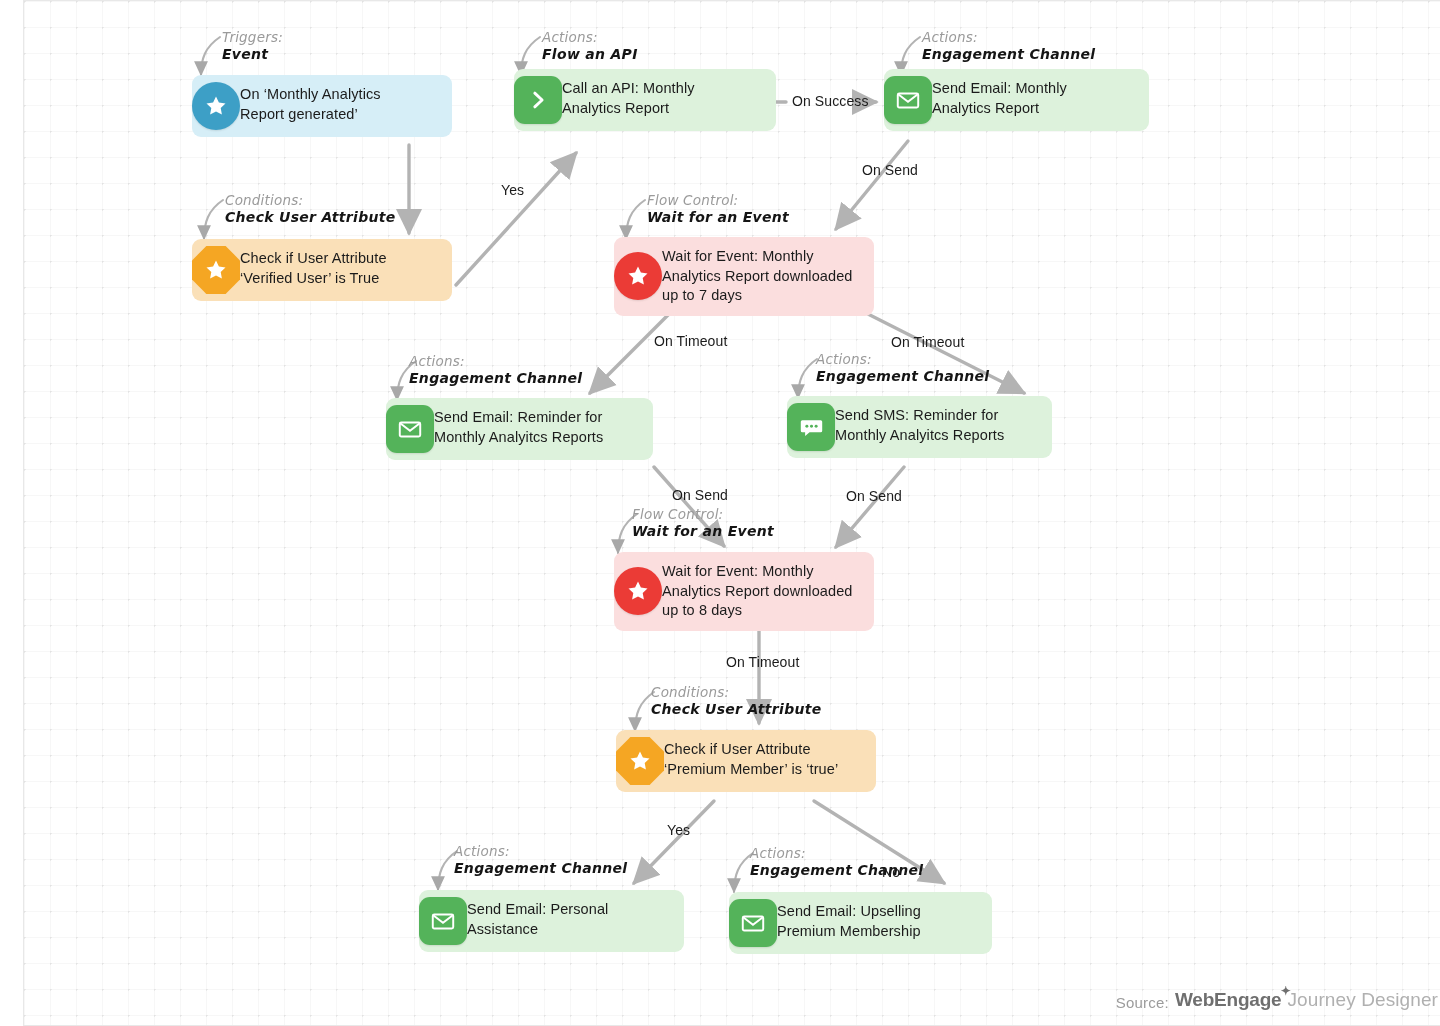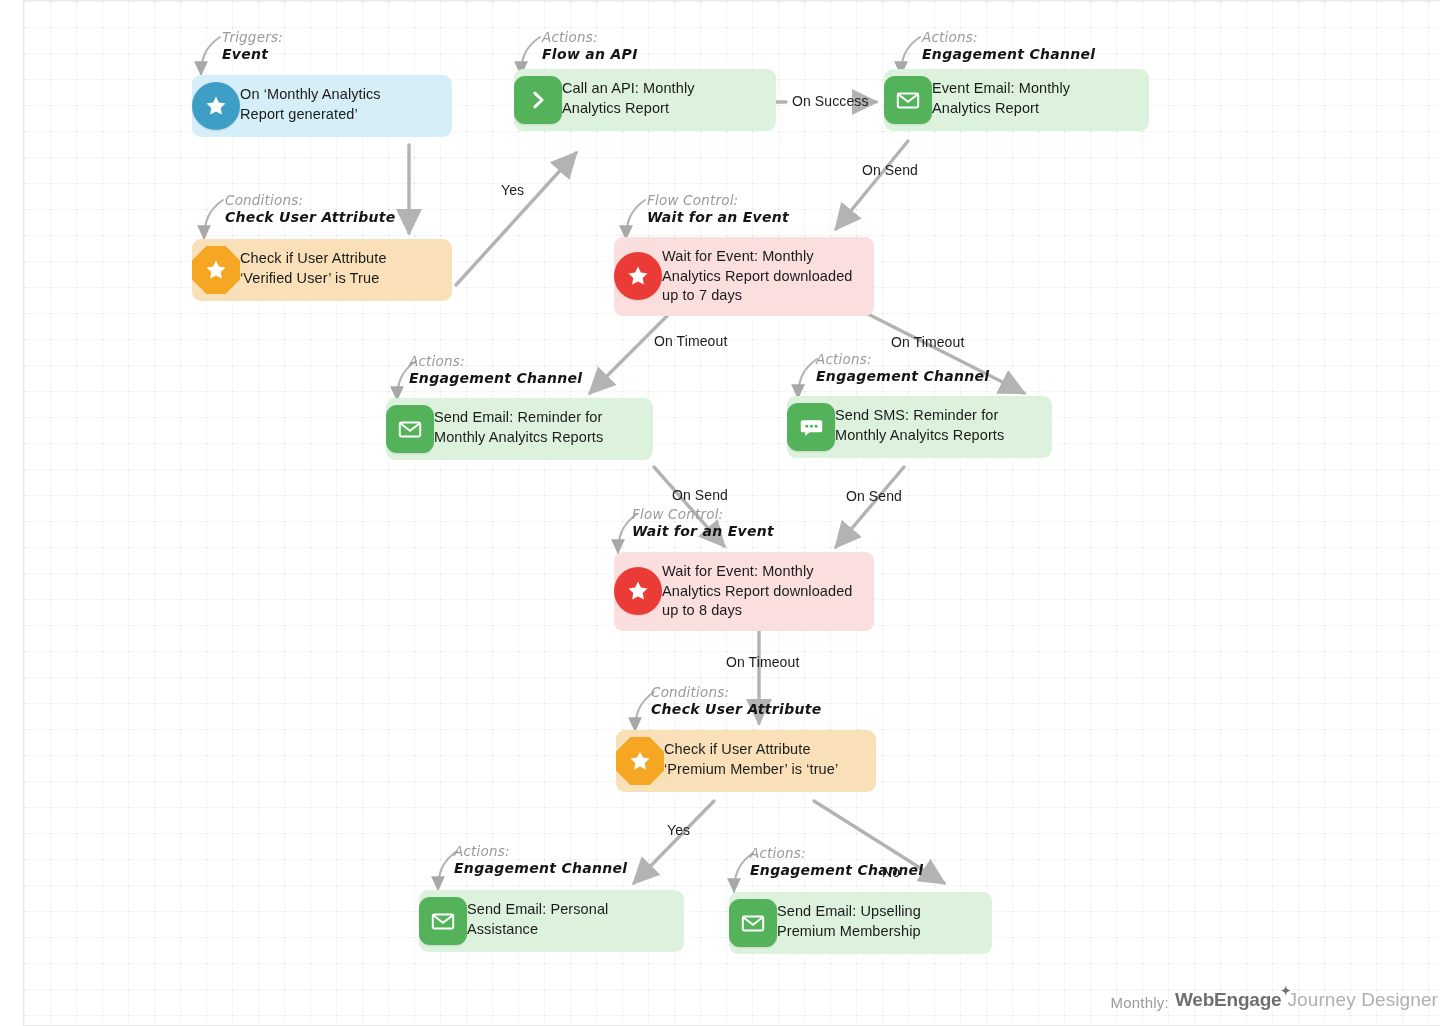--- a/index.html
+++ b/index.html
@@ -210,21 +210,21 @@
     </div>
     <div class="badge square">
       <svg width="22" height="22" viewBox="0 0 24 24" aria-hidden="true">
         <path d="M8.5 4.5 L16.5 12 L8.5 19.5" fill="none" stroke="#ffffff" stroke-width="3.1" stroke-linecap="round" stroke-linejoin="round"></path>
       </svg>
     </div>
   </div>
 
   <div class="node t-action" style="left:860px;top:68px;width:265px;">
     <div class="card" style="width:100%;">
-      <div class="label">Event Email: Monthly
+      <div class="label">Send Email: Monthly
 Analytics Report</div>
     </div>
     <div class="badge square">
       <svg width="26" height="26" viewBox="0 0 28 28" aria-hidden="true">
         <rect x="3" y="7" width="22" height="15" rx="1.6" fill="none" stroke="#fff" stroke-width="2.1"></rect>
         <path d="M3.8 8 L14 16 L24.2 8" fill="none" stroke="#fff" stroke-width="2.1" stroke-linecap="round"></path>
       </svg>
     </div>
   </div>
 
@@ -337,21 +337,21 @@
   <div class="elabel" style="left:838px;top:161px;">On Send</div>
   <div class="elabel" style="left:630px;top:332px;">On Timeout</div>
   <div class="elabel" style="left:867px;top:333px;">On Timeout</div>
   <div class="elabel" style="left:648px;top:486px;">On Send</div>
   <div class="elabel" style="left:822px;top:487px;">On Send</div>
   <div class="elabel" style="left:702px;top:653px;">On Timeout</div>
   <div class="elabel" style="left:643px;top:821px;">Yes</div>
   <div class="elabel" style="left:858px;top:863px;">No</div>
 
   <div id="credit">
-    <span>Monthly:</span>
+    <span>Source:</span>
     <span class="brand">
       <span>WebEngage</span>
       <span class="mark">✦</span>
     </span>
     <span class="jd">Journey Designer</span>
   </div>
 
 </div>
 
 </body></html>

